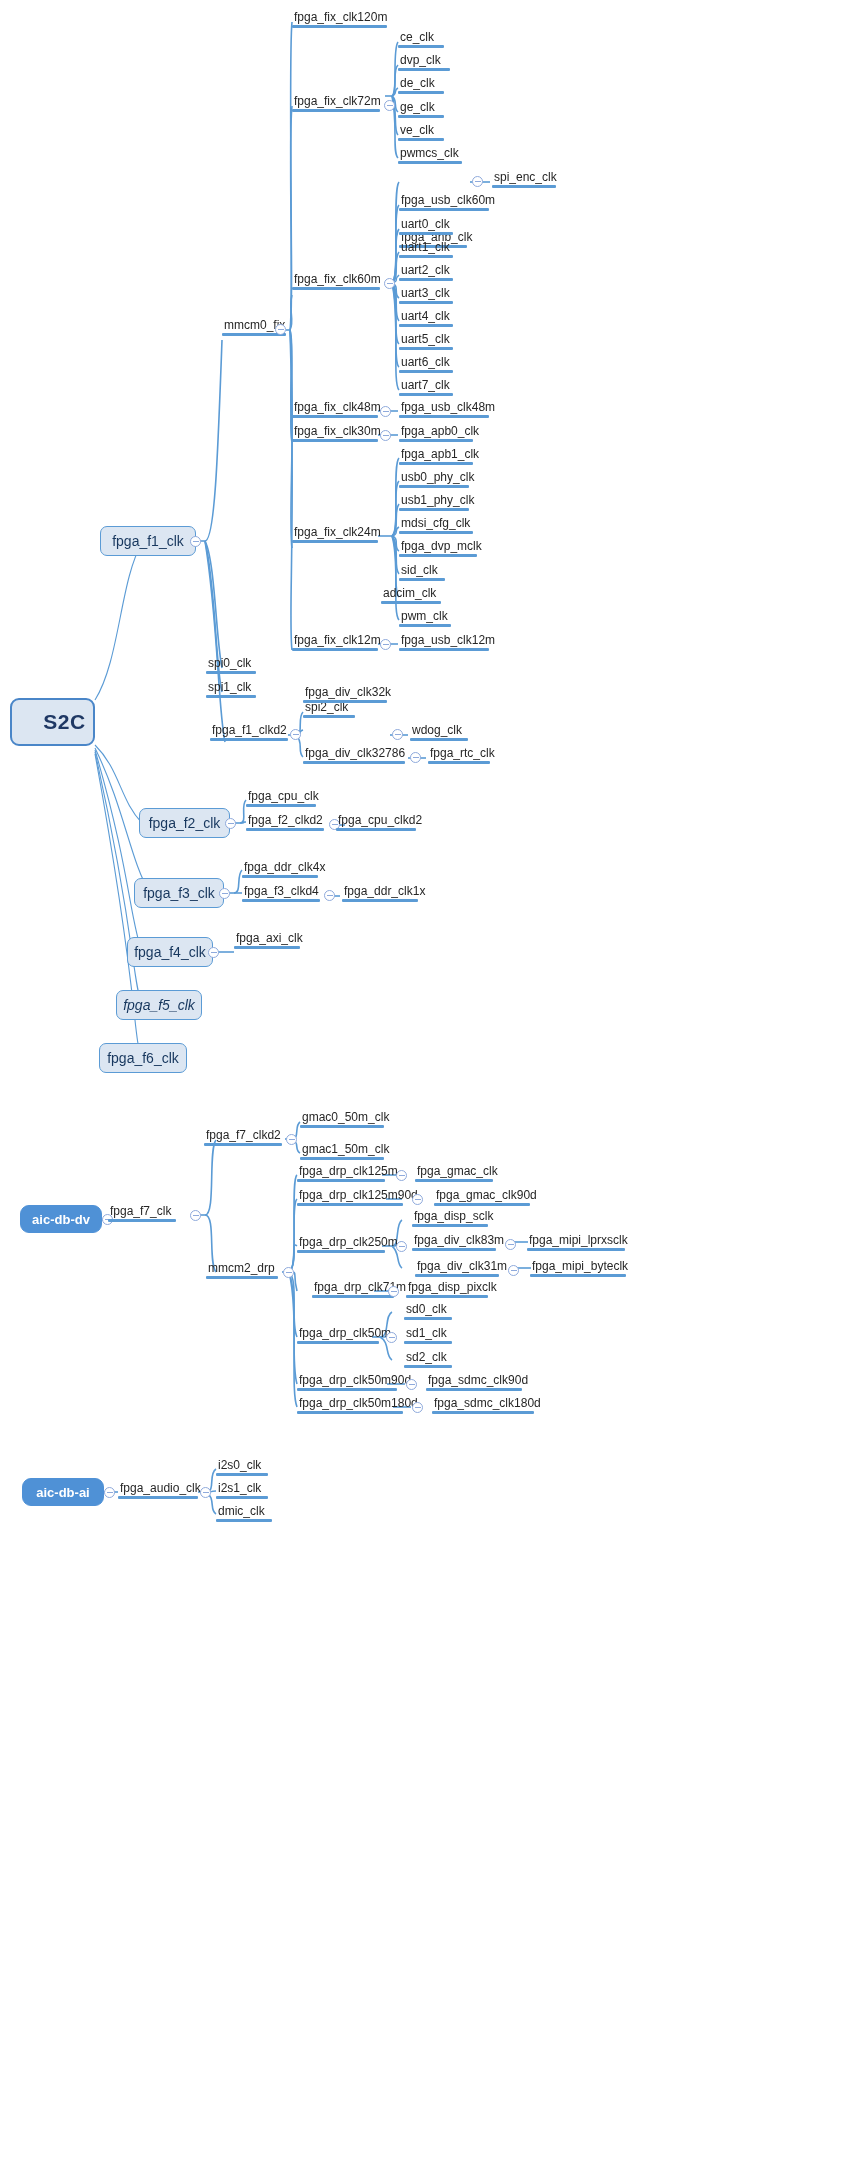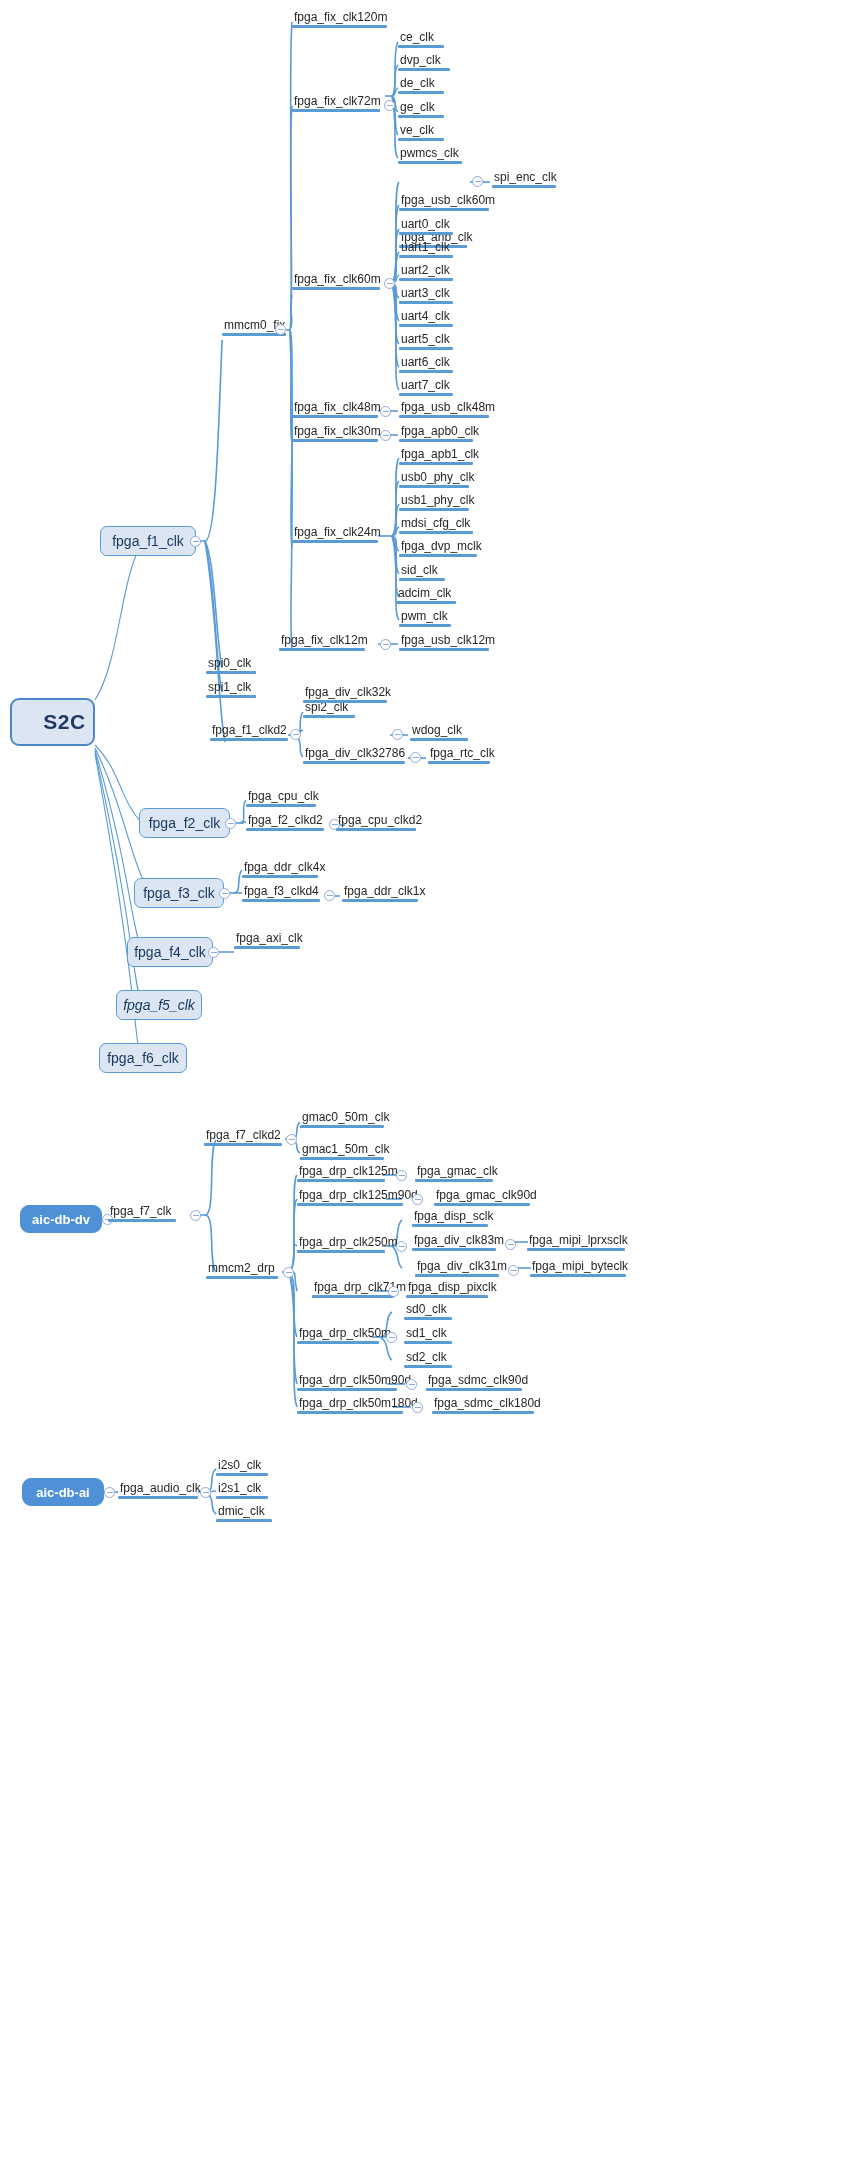--- a/index.html
+++ b/index.html
@@ -439,30 +439,30 @@
     <span class="rule"></span>
   </div>
   <div class="leaf" style="left:399px;top:539px;width:78px;">
     <span class="txt">fpga_dvp_mclk</span>
     <span class="rule"></span>
   </div>
   <div class="leaf" style="left:399px;top:563px;width:46px;">
     <span class="txt">sid_clk</span>
     <span class="rule"></span>
   </div>
-  <div class="leaf" style="left:396px;top:586px;width:60px;">
+  <div class="leaf" style="left:381px;top:586px;width:60px;">
     <span class="txt">adcim_clk</span>
     <span class="rule"></span>
   </div>
   <div class="leaf" style="left:399px;top:609px;width:52px;">
     <span class="txt">pwm_clk</span>
     <span class="rule"></span>
   </div>
 
-  <div class="leaf" style="left:279px;top:633px;width:86px;">
+  <div class="leaf" style="left:292px;top:633px;width:86px;">
     <span class="txt">fpga_fix_clk12m</span>
     <span class="rule"></span>
   </div>
   <div class="toggle" style="left:380px;top:639px;"></div>
   <div class="leaf" style="left:399px;top:633px;width:90px;">
     <span class="txt">fpga_usb_clk12m</span>
     <span class="rule"></span>
   </div>
 
   <div class="leaf" style="left:246px;top:789px;width:70px;">

